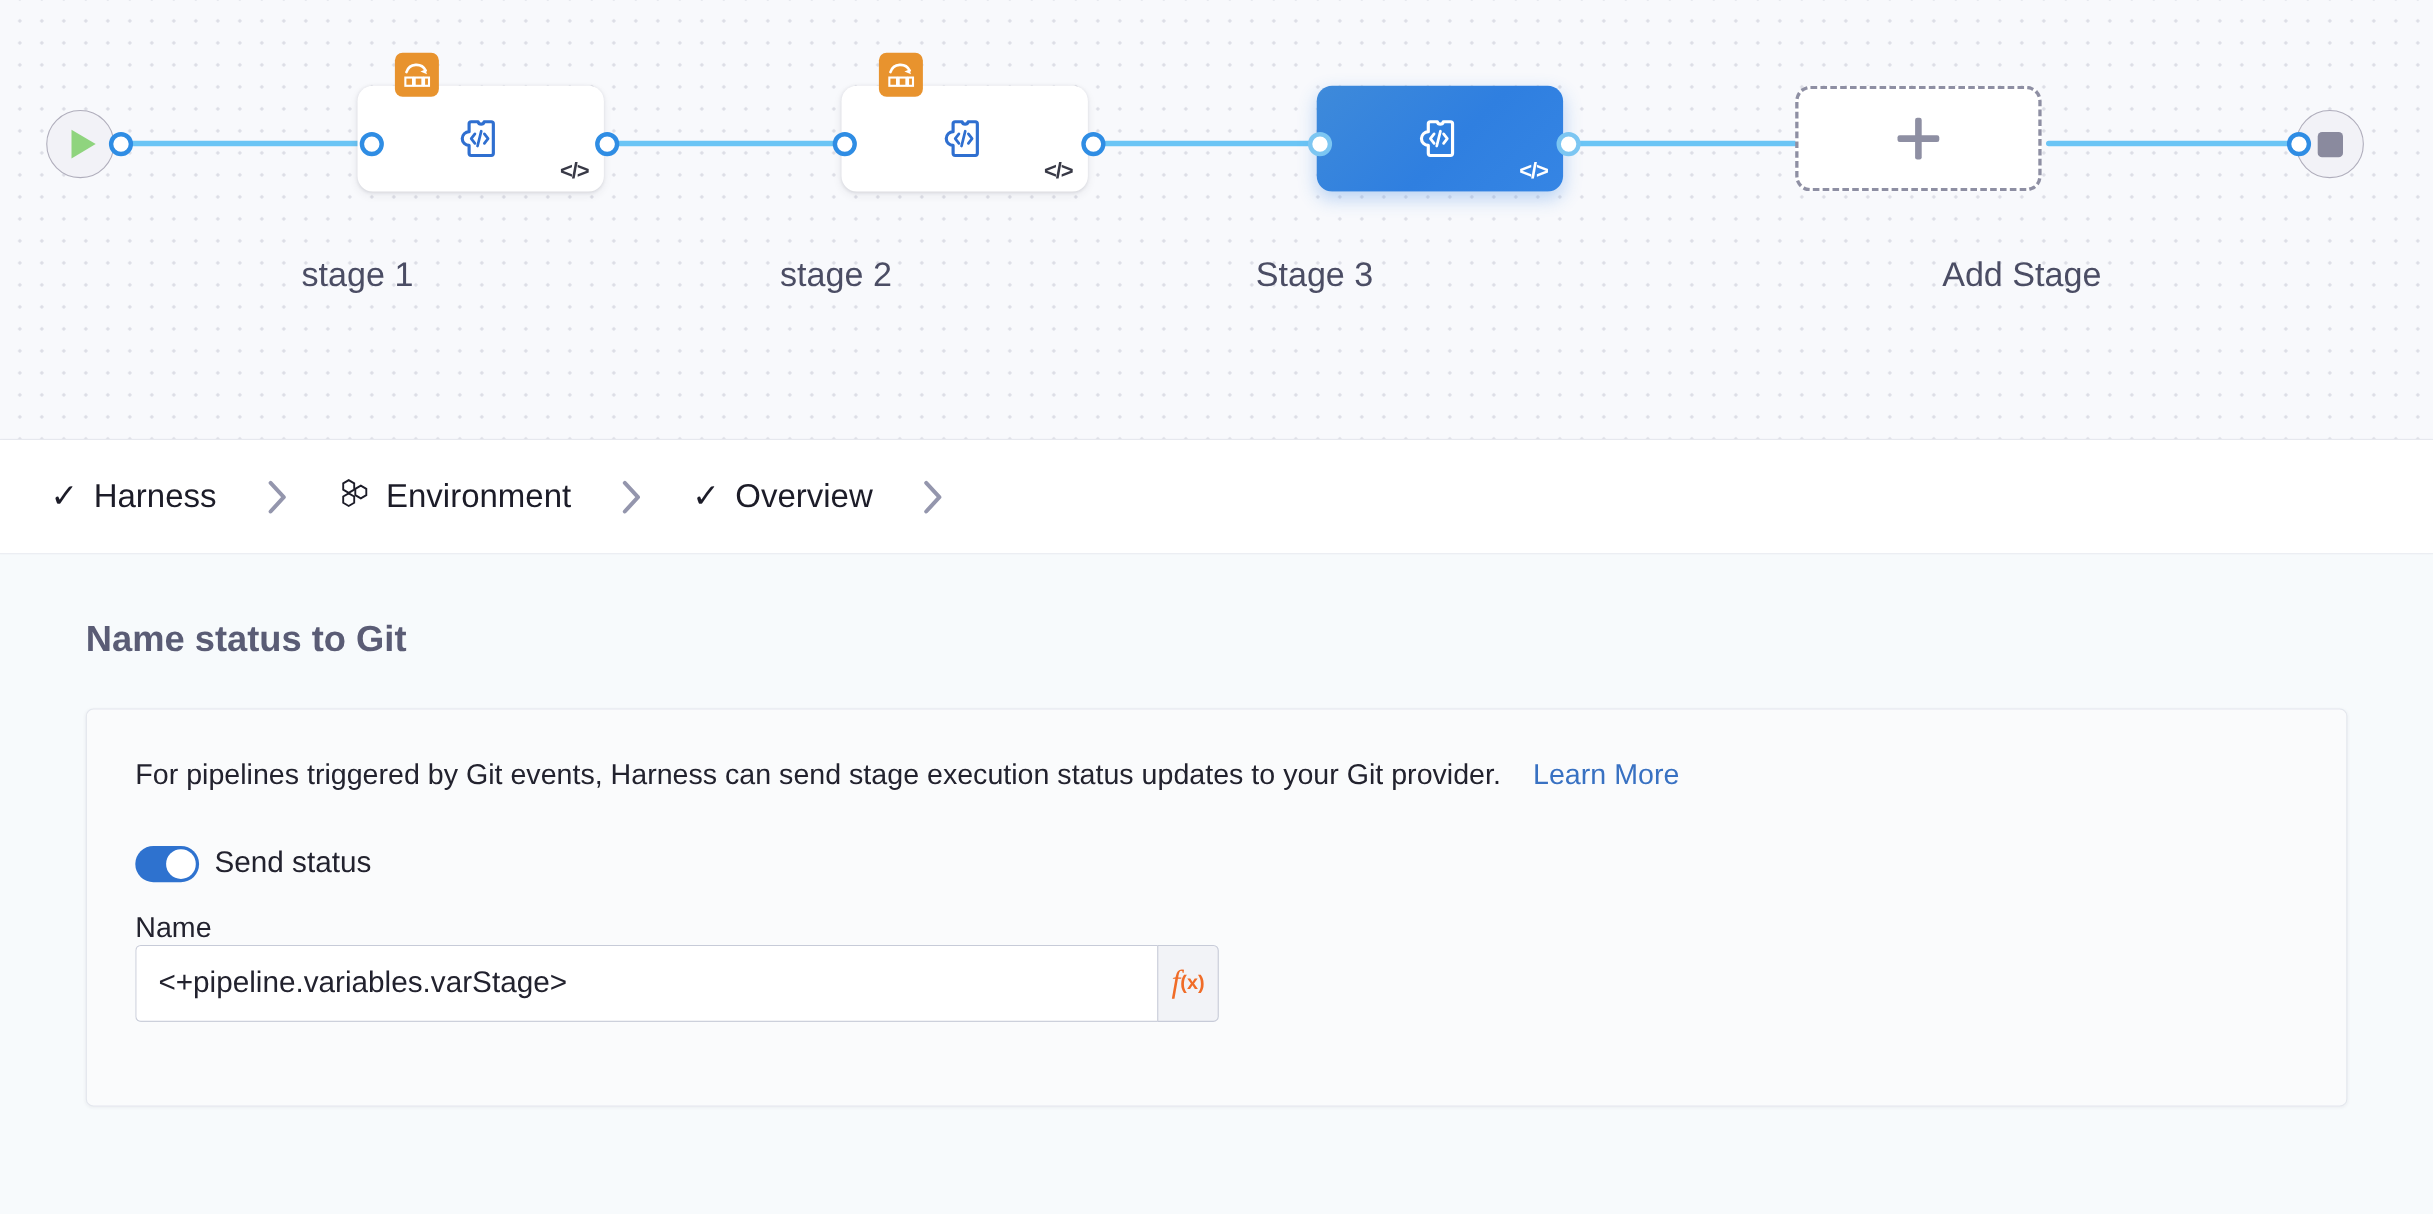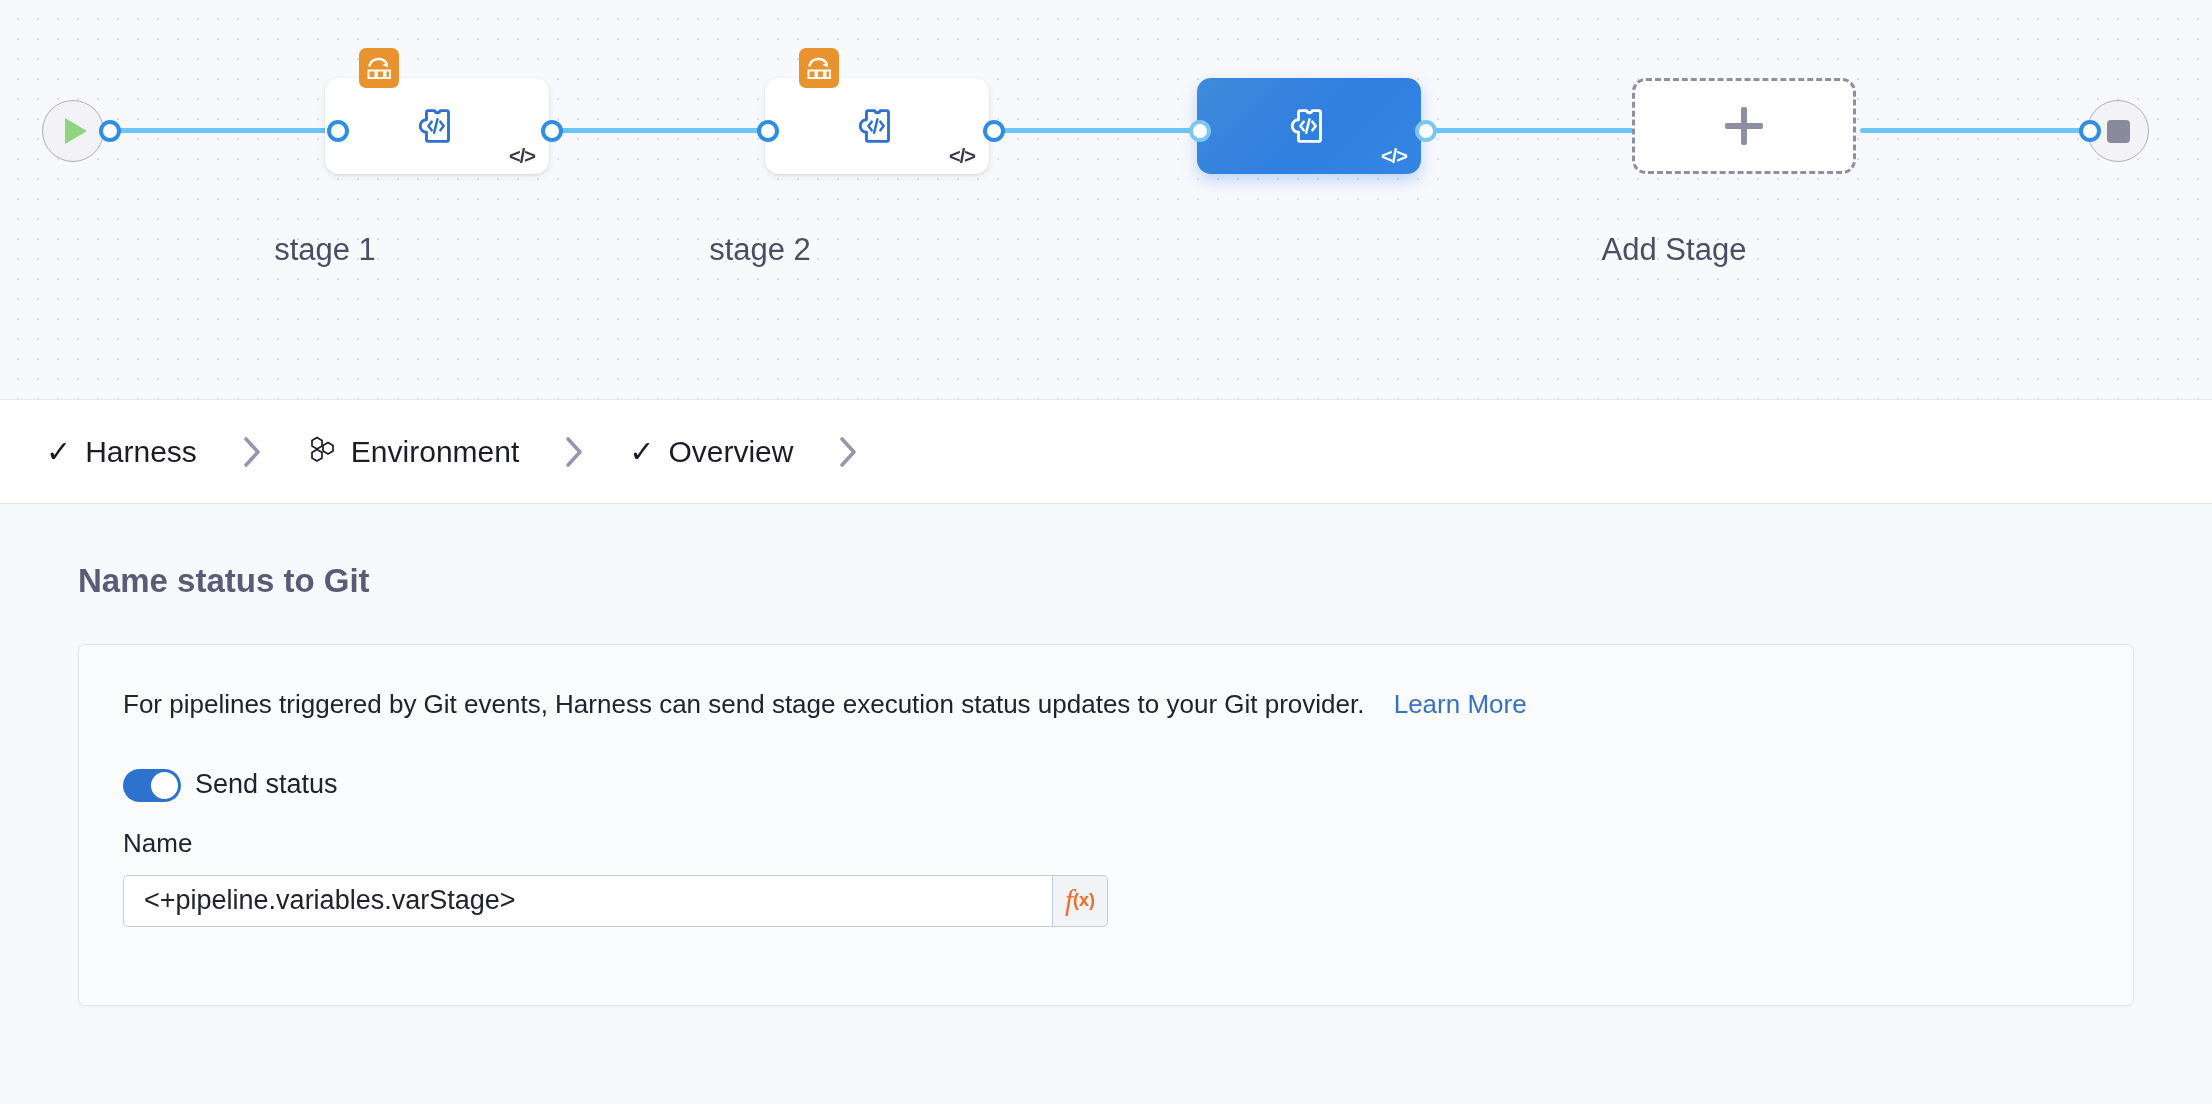--- a/index.html
+++ b/index.html
@@ -270,24 +270,23 @@
     font-size: 27px;
     color: #22222e;
   }
 
   .field-label {
     margin-top: 26px;
     font-size: 26px;
     color: #22222e;
   }
   .input-row {
-    margin-top: 16px;
     display: flex;
     width: 985px;
-    height: 52px;
+    height: 70px;
   }
   .text-input {
     flex: 1;
     border: 1px solid #c7cbd8;
     border-right: none;
     border-radius: 5px 0 0 5px;
     background: #ffffff;
     font-size: 27px;
     color: #22222e;
     padding: 0 20px;
@@ -373,26 +372,27 @@
       <svg class="puzzle-icon" viewBox="0 0 48 48">
         <path d="M15 8 h6.5 a3 3 0 0 0 5.8 0 H34 a2 2 0 0 1 2 2 v28 a2 2 0 0 1 -2 2 H15 a2 2 0 0 1 -2 -2 v-7.5 a3.2 3.2 0 0 1 -0 -13 V10 a2 2 0 0 1 2 -2 Z" fill="none" stroke="#ffffff" stroke-width="3" stroke-linejoin="round"></path>
         <path d="M24.5 17 L21 31" stroke="#ffffff" stroke-width="2.6" stroke-linecap="round" fill="none"></path>
         <path d="M18.5 19.5 L15 24 L18.5 28.5" stroke="#ffffff" stroke-width="2.6" stroke-linecap="round" stroke-linejoin="round" fill="none"></path>
         <path d="M27.5 19.5 L31 24 L27.5 28.5" stroke="#ffffff" stroke-width="2.6" stroke-linecap="round" stroke-linejoin="round" fill="none"></path>
       </svg>
       <span class="code-mark">&lt;/&gt;</span>
     </div>
     <div class="dot light" style="left:1189px;"></div>
     <div class="dot light" style="left:1415px;"></div>
+    <div class="stage-label" style="left:1045px;">Stage 3</div>
 
     <div class="add-stage" style="left:1632px;">
       <div class="plus-v"></div>
       <div class="plus-h"></div>
     </div>
-    <div class="stage-label" style="left:1524px;">Add Stage</div>
+    <div class="stage-label" style="left:1688px;">Add Stage</div>
 
     <div class="dot" style="left:2079px;"></div>
     <div class="terminal end">
       <div class="stop-sq"></div>
     </div>
 
   </div>
 </div>
 
 <div class="tabbar">

